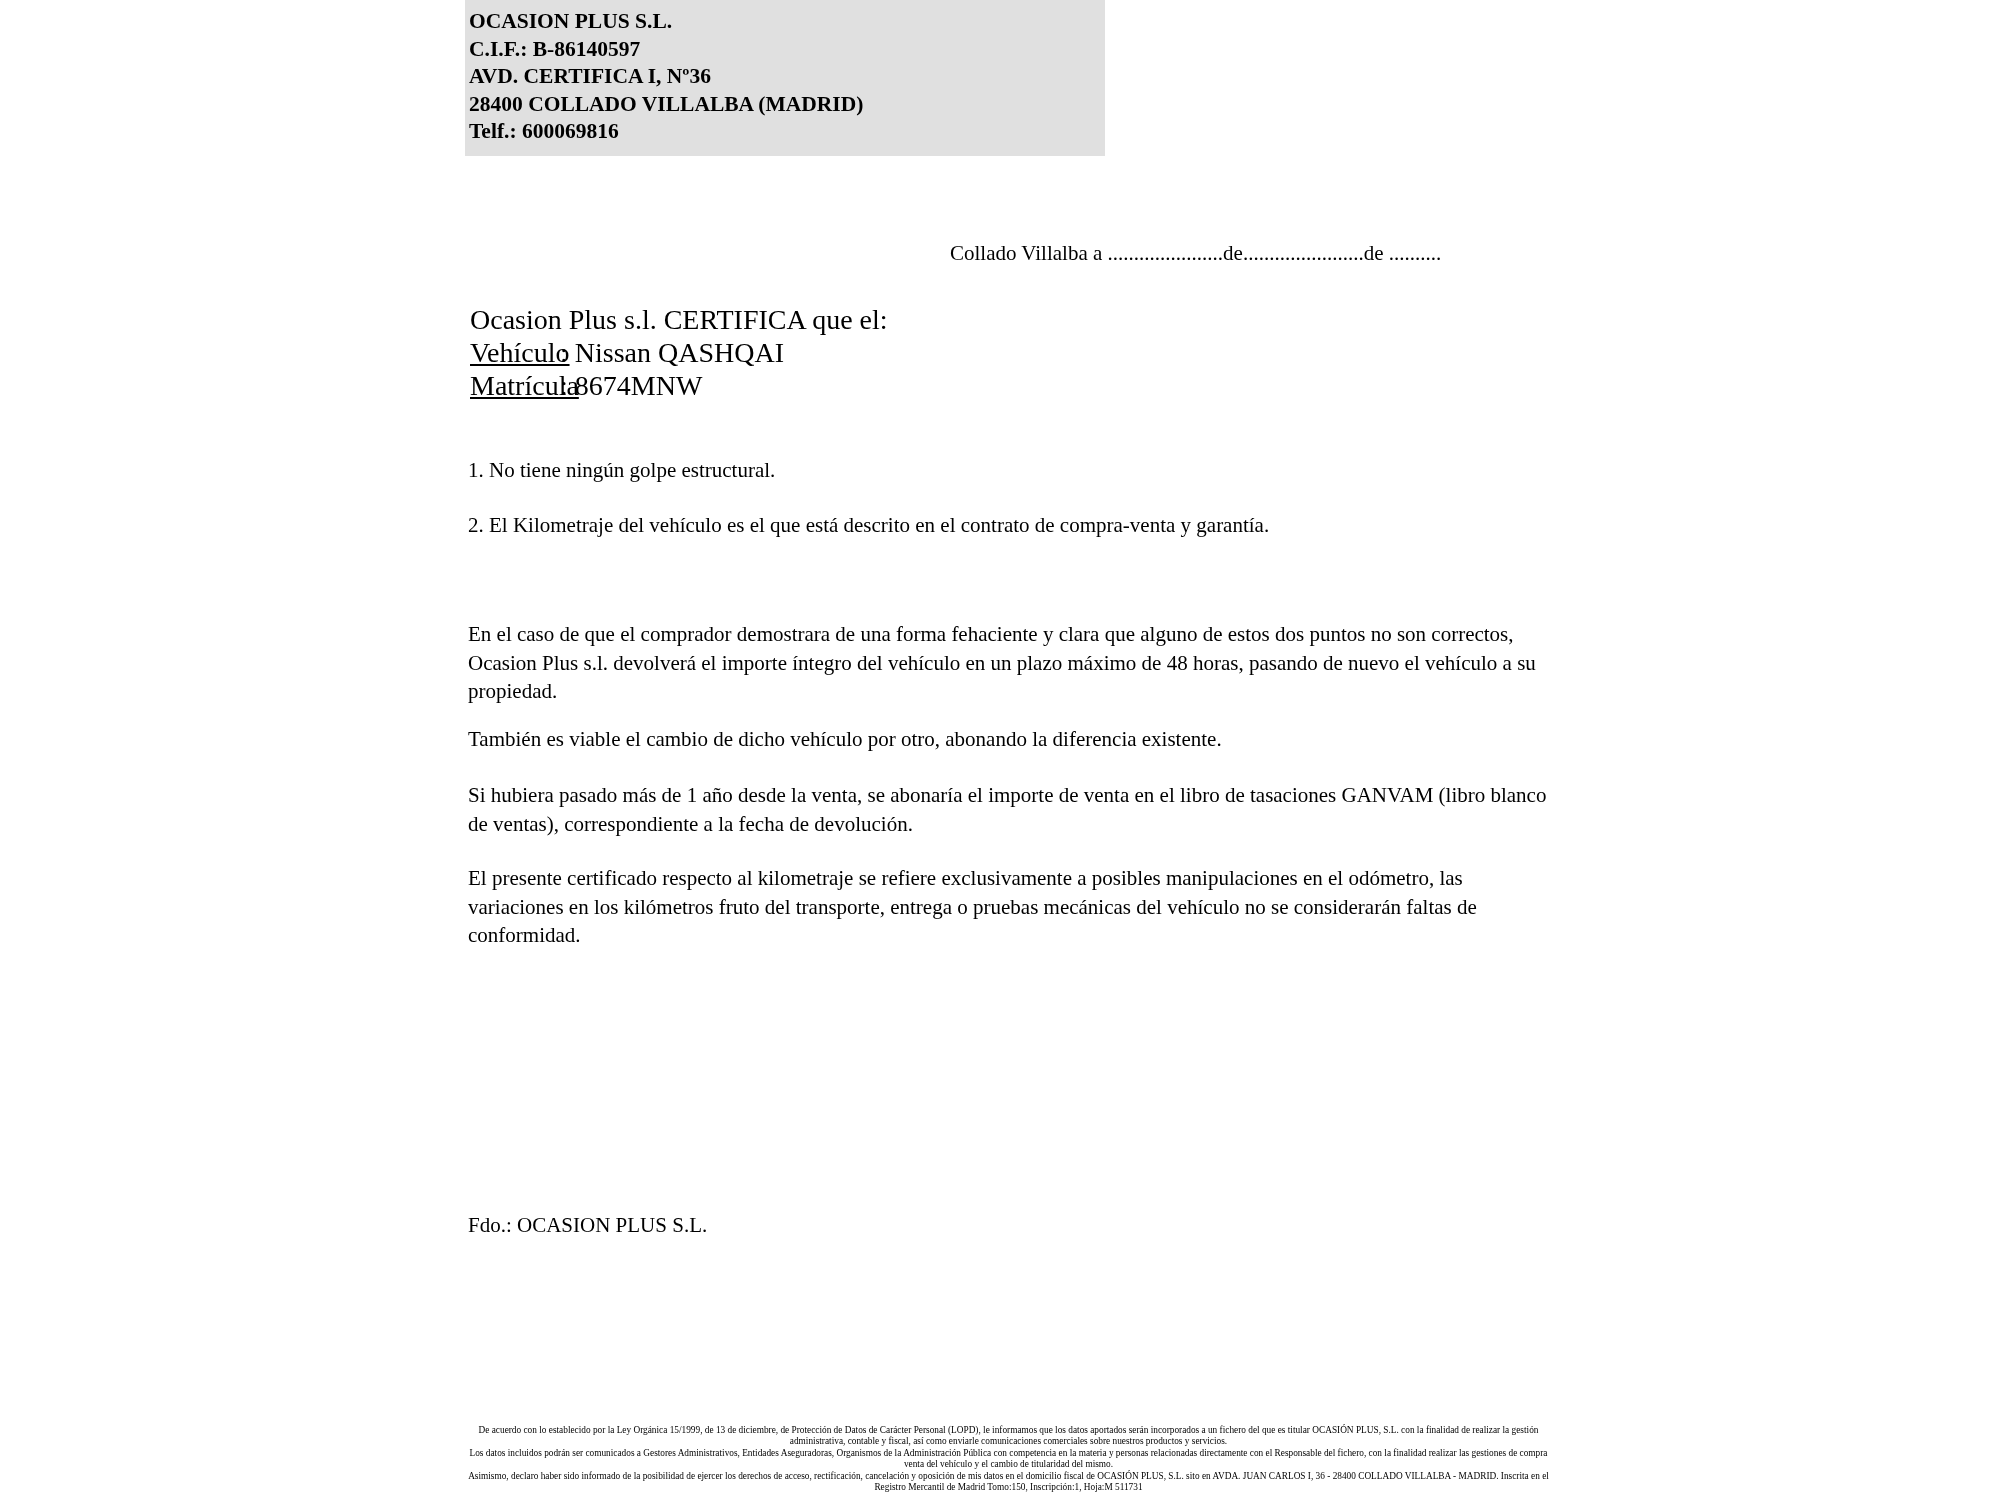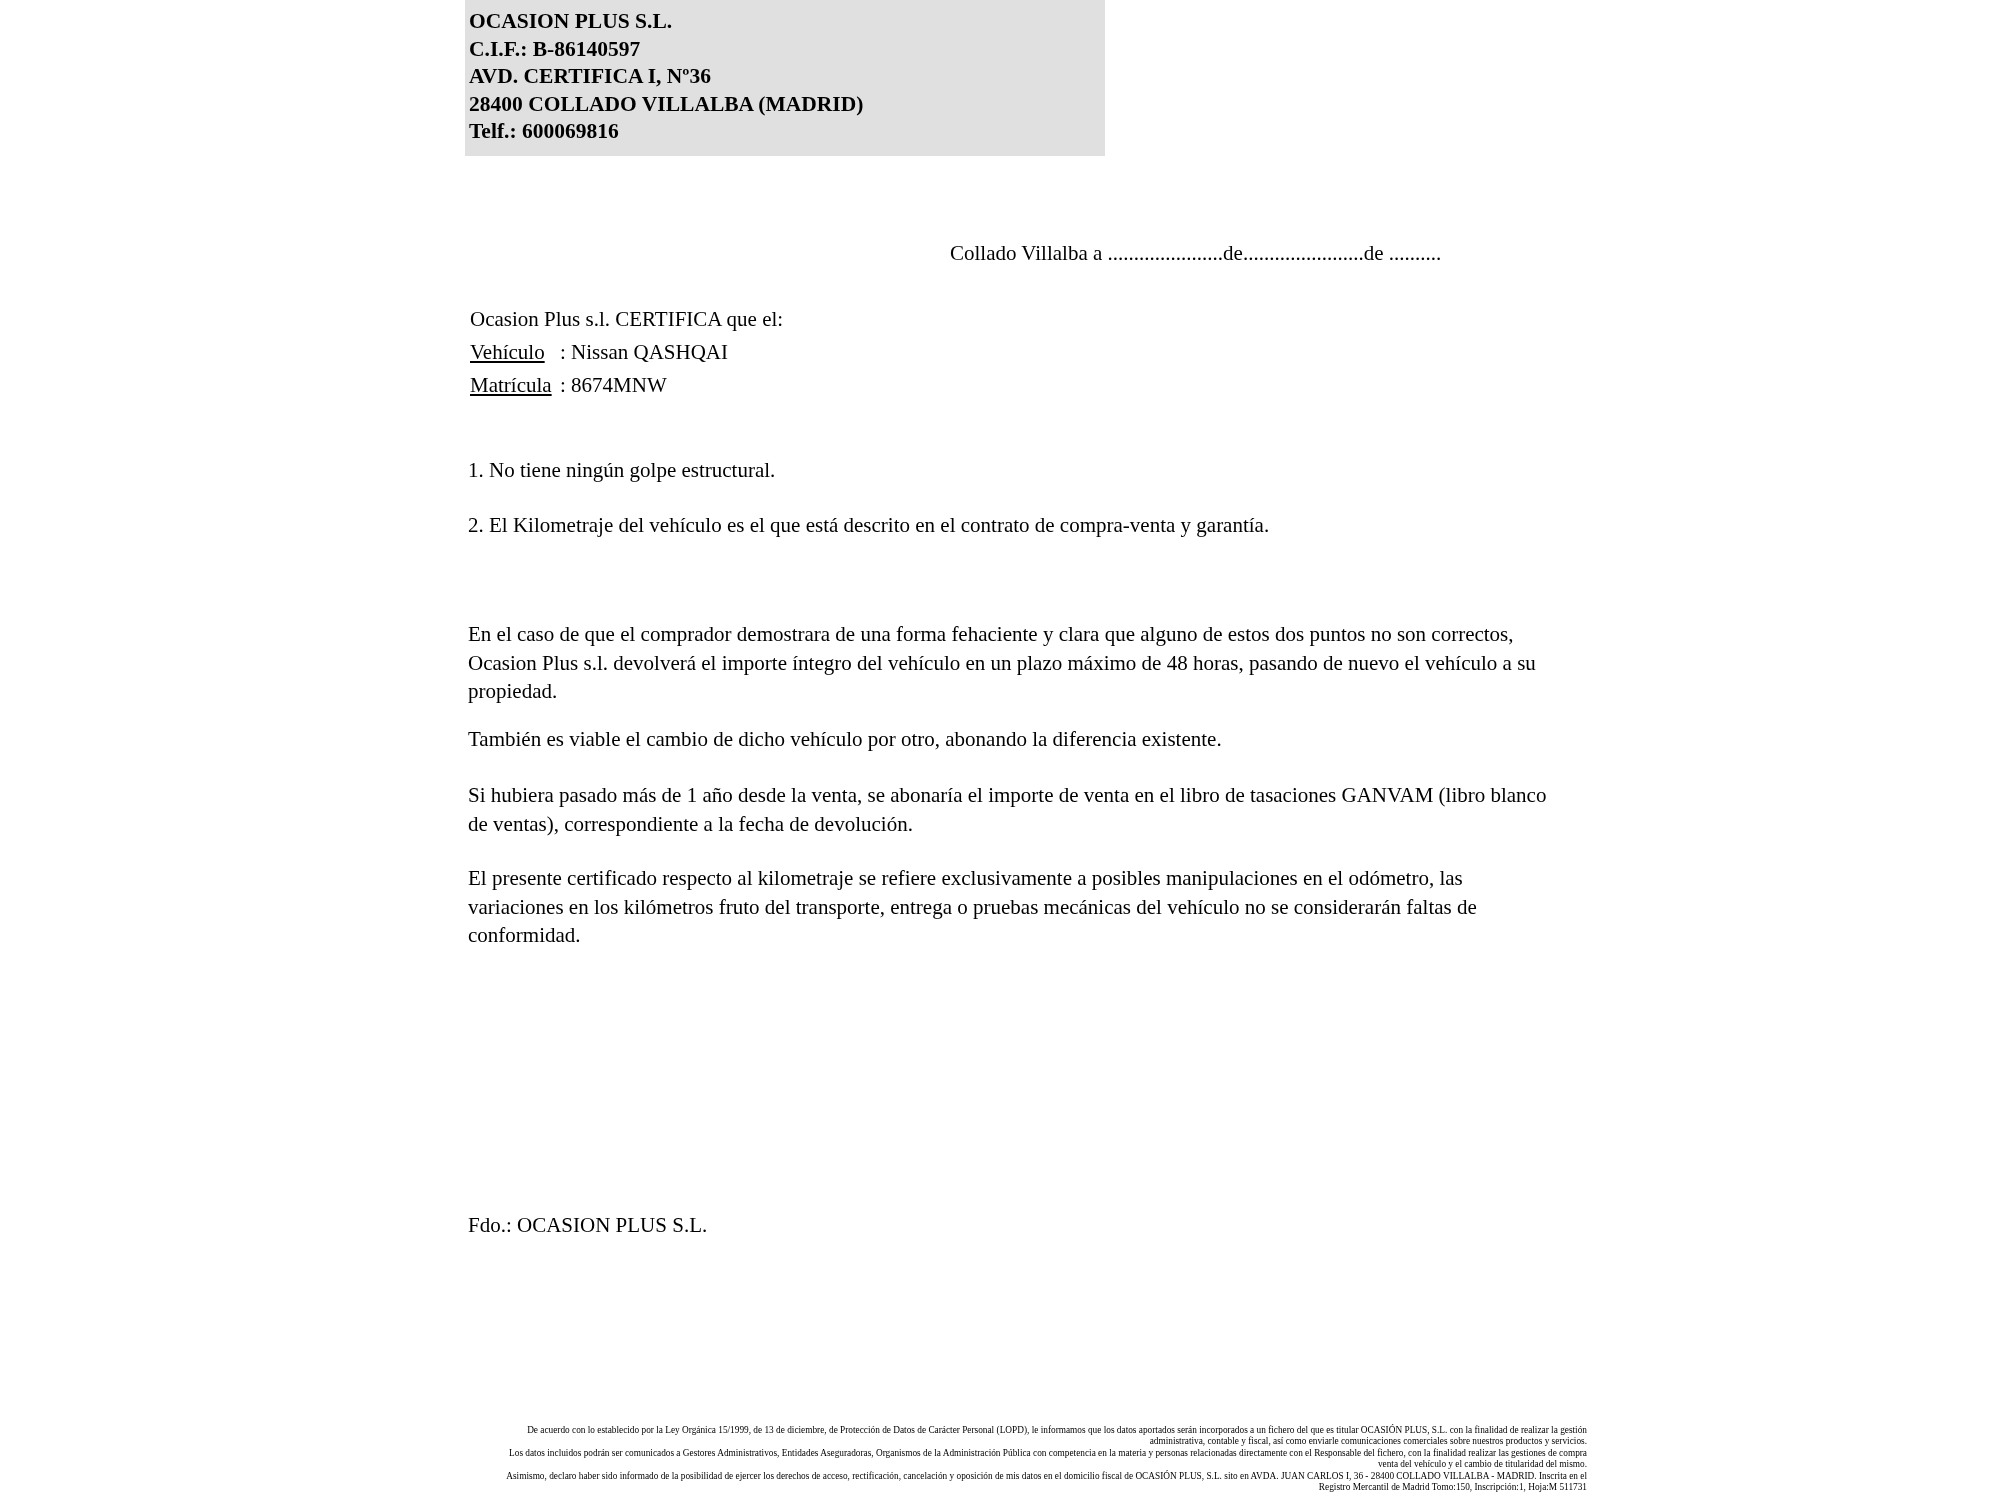--- a/index.html
+++ b/index.html
@@ -52,21 +52,21 @@
     font-size: 21px;
     line-height: 26px;
     white-space: nowrap;
   }
 
   
   .certifica {
     position: absolute;
     left: 470px;
     top: 303px;
-    font-size: 21px;
+    font-size: 28px;
     line-height: 33px;
   }
   .certifica .row {
     white-space: nowrap;
   }
   .certifica .lbl {
     text-decoration: underline;
     display: inline-block;
     width: 90px;
   }
@@ -109,22 +109,21 @@
   
   .legal {
     position: absolute;
     left: 466px;
     top: 1425px;
     width: 1085px;
     font-family: "Liberation Serif", serif;
     font-size: 9.3px;
     line-height: 11.4px;
     color: #000;
-    text-align: right;
-    margin-left: 36px;
+    text-align: center;
   }
   .legal p {
     margin: 0;
   }
 </style>
 </head>
 <body>
 
 <div class="page">
 

